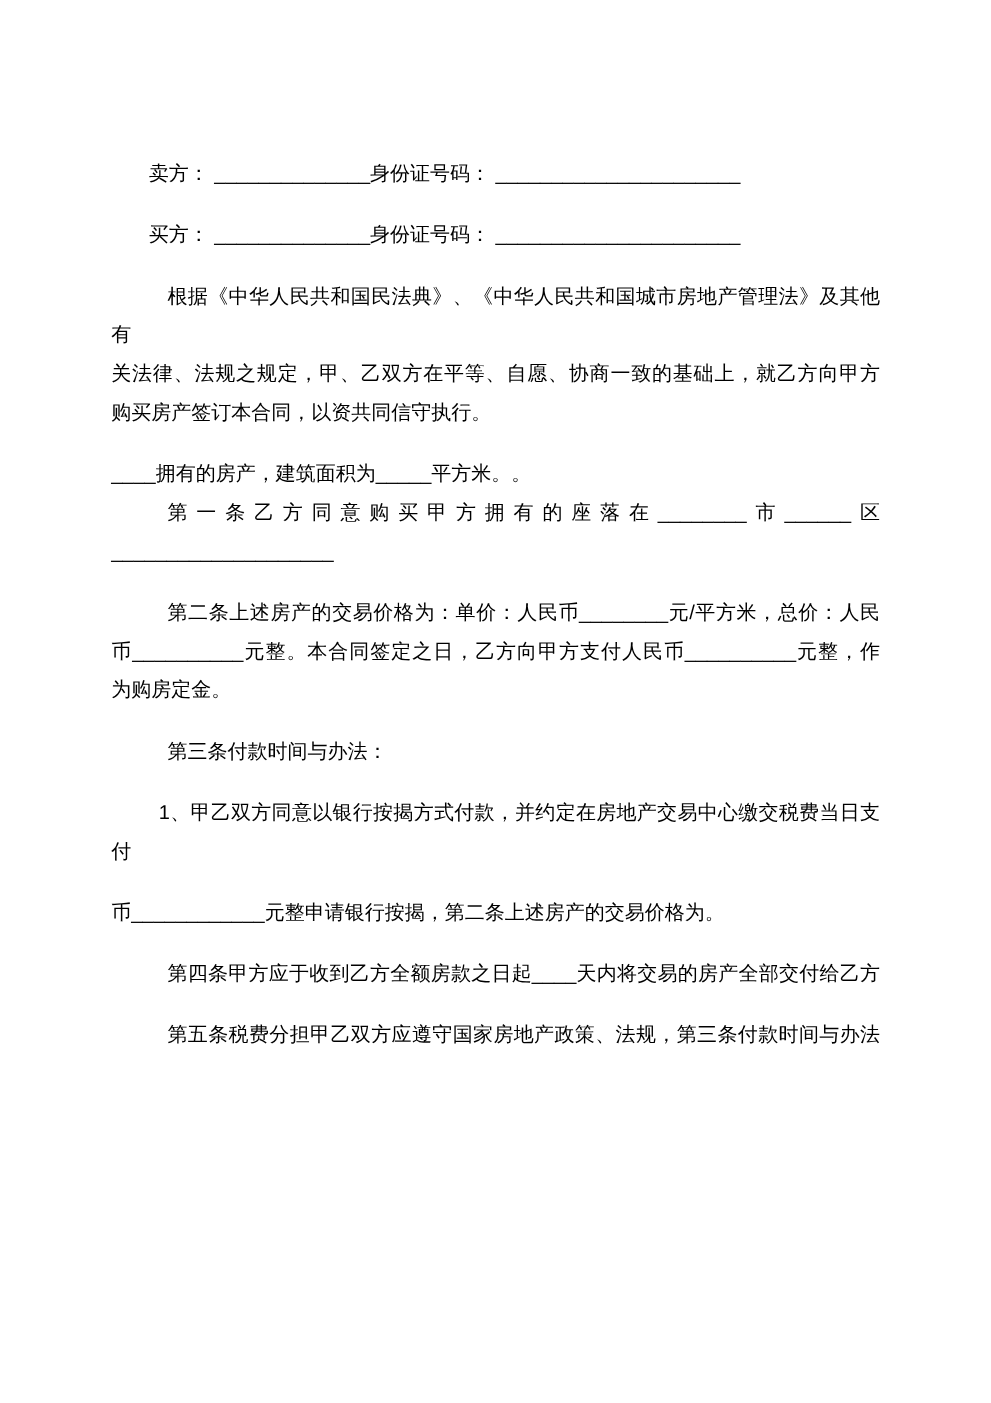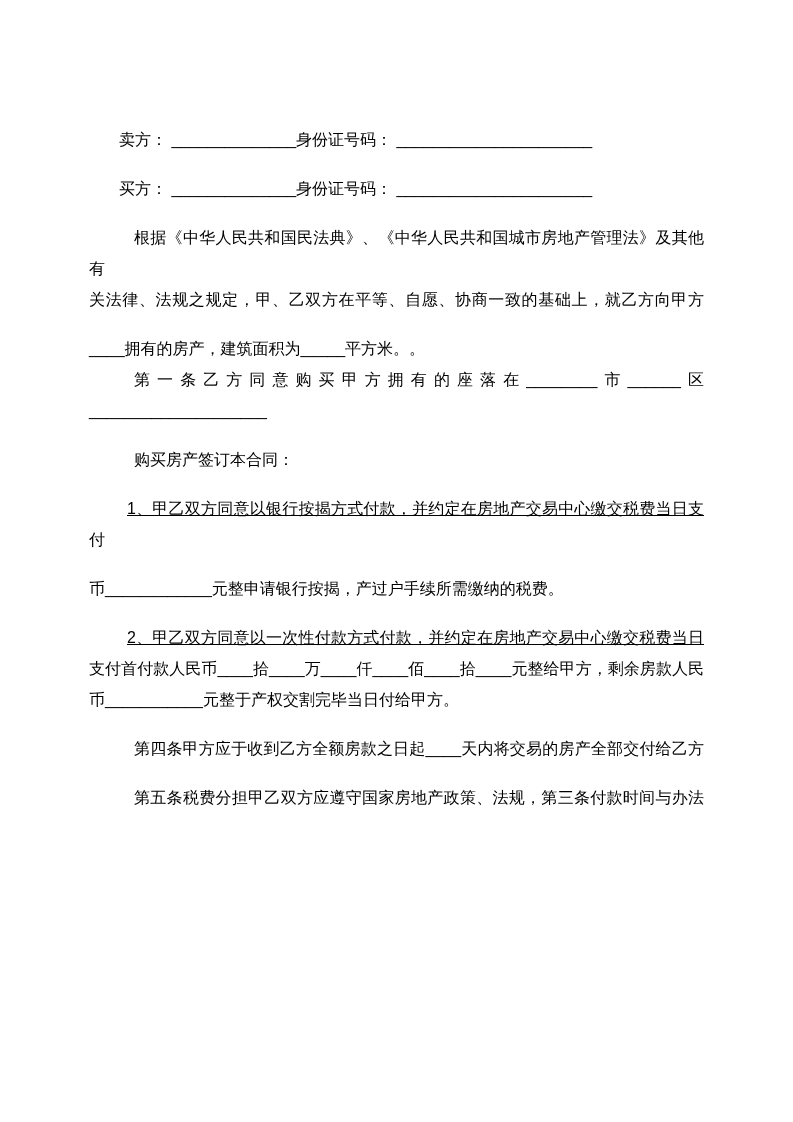--- a/index.html
+++ b/index.html
@@ -29,55 +29,56 @@
     text-align: left;
     white-space: pre-wrap;
   }
   
   .line.fill {
     text-align: justify;
     text-align-last: justify;
   }
   .indent-small  { text-indent: 30px; }
   .indent-normal { text-indent: 45px; }
-  .indent-item   { text-indent: 38px; text-decoration: underline; }
+  .indent-item   { text-indent: 38px; }
 </style>
 </head>
 <body>
 
 <div class="page">
   <div>
       <div class="para">
         <div class="line indent-small">卖方： ______________身份证号码： ______________________</div>
       </div>
       <div class="para">
         <div class="line indent-small">买方： ______________身份证号码： ______________________</div>
       </div>
       <div class="para">
         <div class="line fill indent-normal">根据《中华人民共和国民法典》、《中华人民共和国城市房地产管理法》及其他有</div>
         <div class="line fill">关法律、法规之规定，甲、乙双方在平等、自愿、协商一致的基础上，就乙方向甲方</div>
+        <div class="line">购买房产签订本合同，以资共同信守执行。</div>
       </div>
       <div class="para">
         <div class="line">____拥有的房产，建筑面积为_____平方米。。</div>
         <div class="line fill indent-normal">第一条乙方同意购买甲方拥有的座落在________市______区____________________</div>
       </div>
       <div class="para">
-        <div class="line indent-normal">购买房产签订本合同：</div>
+        <div class="line fill indent-normal">第二条上述房产的交易价格为：单价：人民币________元/平方米，总价：人民</div>
+        <div class="line fill">币__________元整。本合同签定之日，乙方向甲方支付人民币__________元整，作</div>
+        <div class="line">为购房定金。</div>
+      </div>
+      <div class="para">
+        <div class="line indent-normal">第三条付款时间与办法：</div>
       </div>
       <div class="para">
         <div class="line fill indent-item">1、甲乙双方同意以银行按揭方式付款，并约定在房地产交易中心缴交税费当日支</div>
         <div class="line">付</div>
       </div>
       <div class="para">
-        <div class="line">币____________元整申请银行按揭，产过户手续所需缴纳的税费。</div>
-      </div>
-      <div class="para">
-        <div class="line fill indent-item">2、甲乙双方同意以一次性付款方式付款，并约定在房地产交易中心缴交税费当日</div>
-        <div class="line fill">支付首付款人民币____拾____万____仟____佰____拾____元整给甲方，剩余房款人民</div>
-        <div class="line">币___________元整于产权交割完毕当日付给甲方。</div>
+        <div class="line">币____________元整申请银行按揭，第二条上述房产的交易价格为。</div>
       </div>
       <div class="para">
         <div class="line fill indent-normal">第四条甲方应于收到乙方全额房款之日起____天内将交易的房产全部交付给乙方</div>
       </div>
       <div class="para">
         <div class="line fill indent-normal">第五条税费分担甲乙双方应遵守国家房地产政策、法规，第三条付款时间与办法</div>
       </div>
     </div>
 </div>
 

